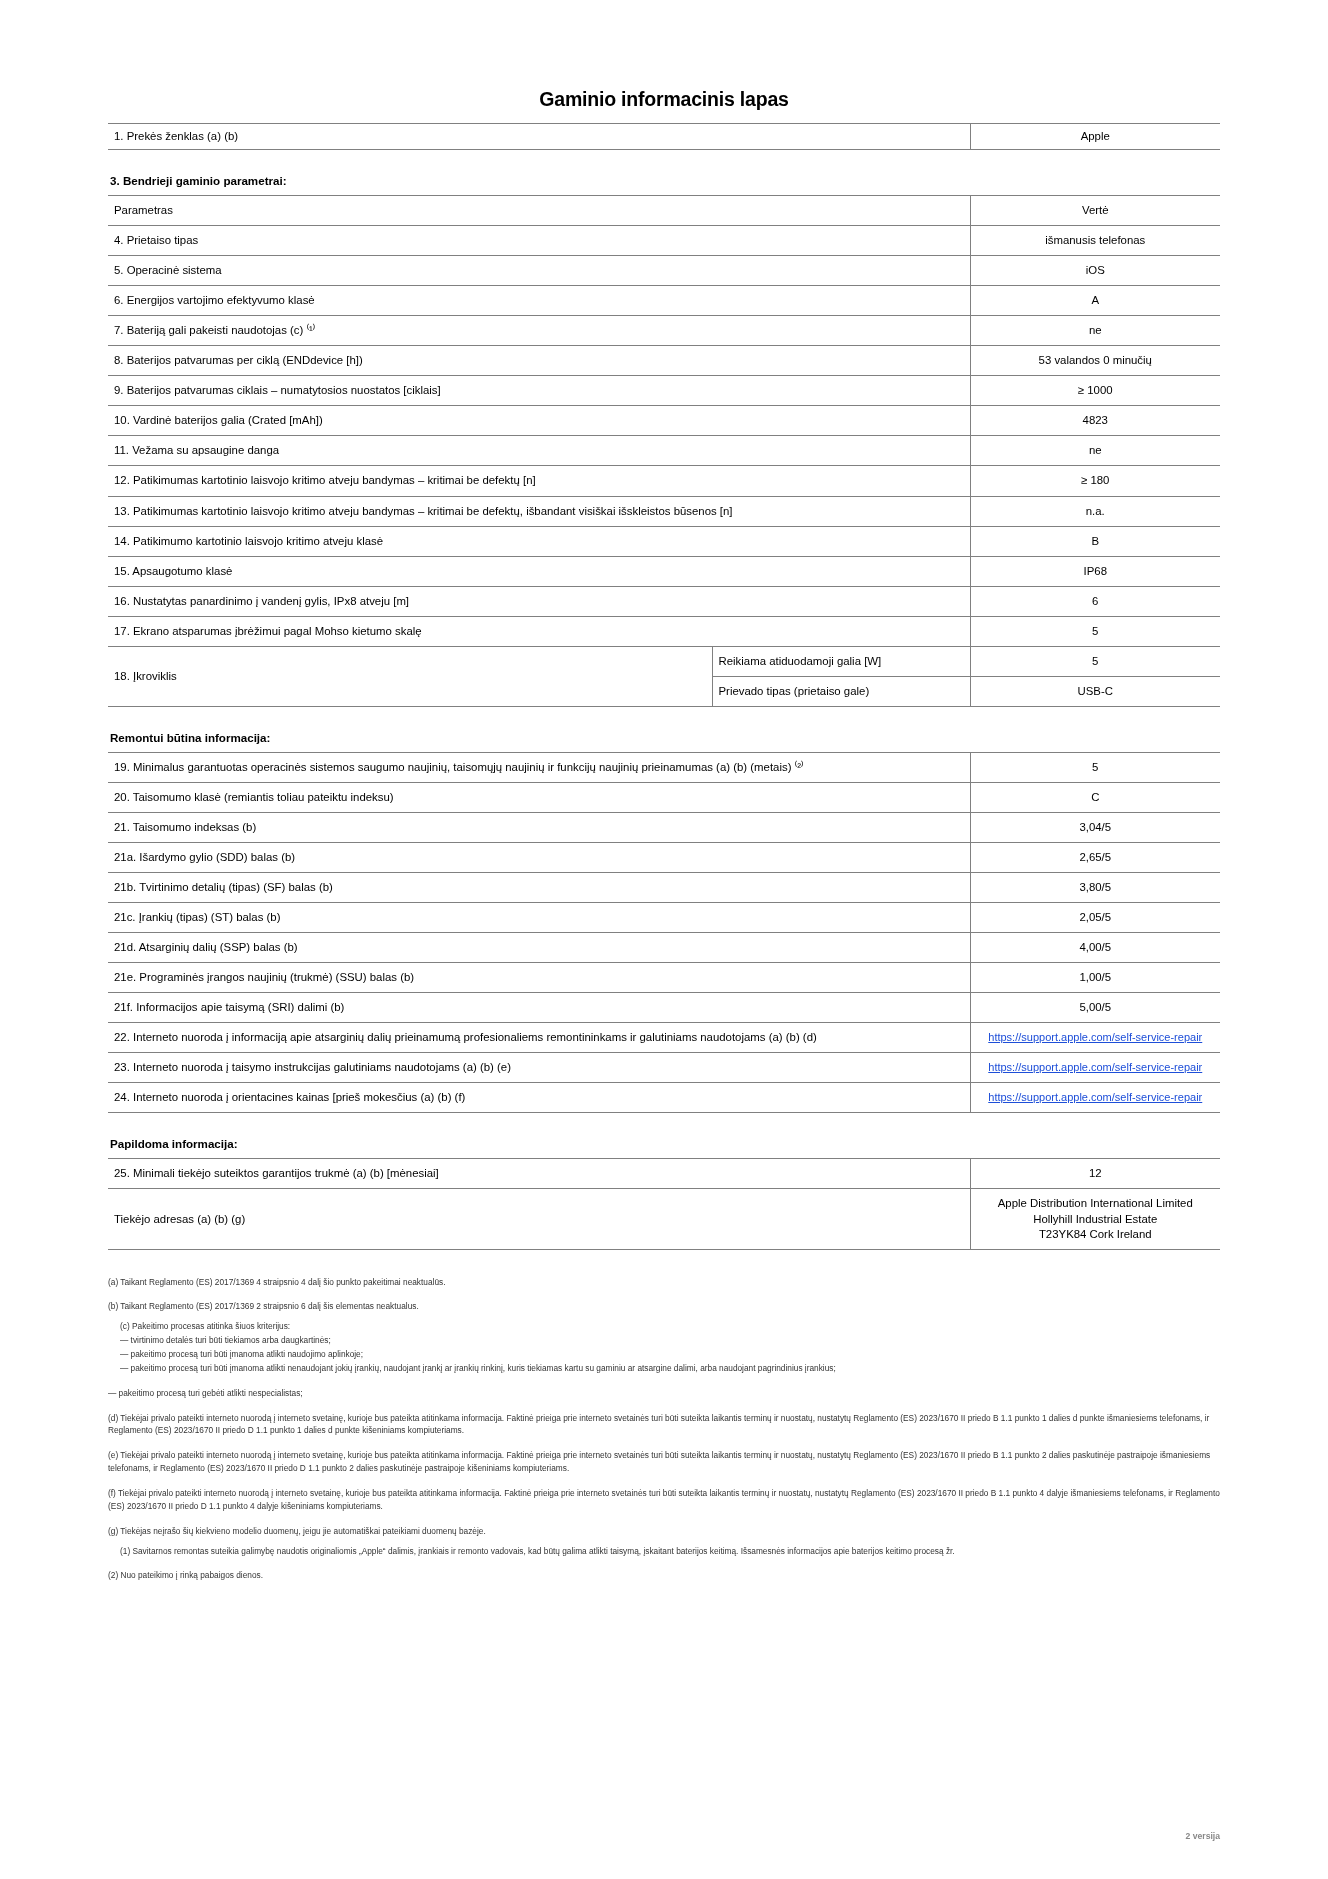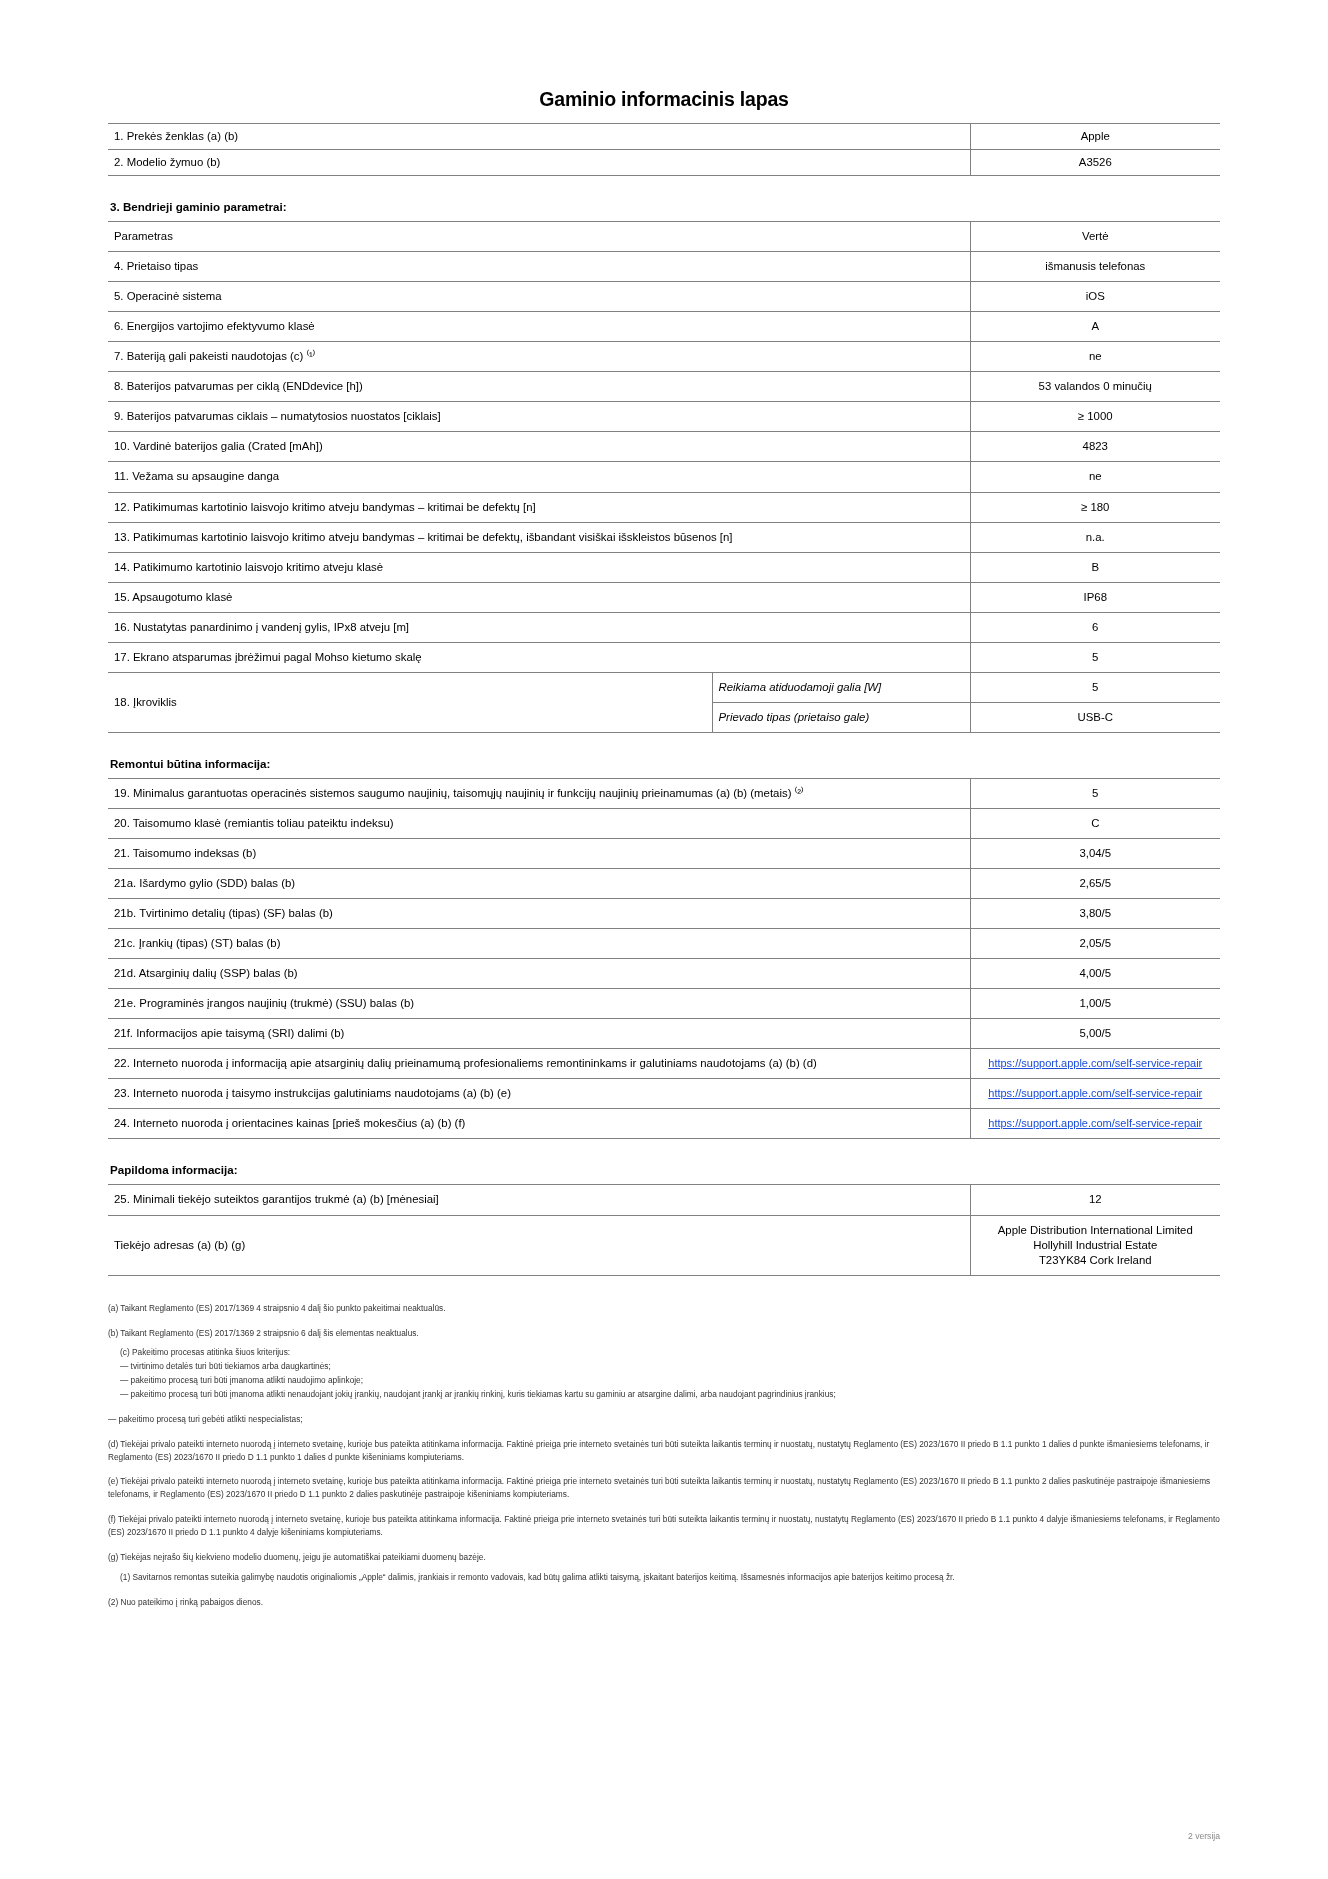--- a/index.html
+++ b/index.html
@@ -42,21 +42,20 @@
   .tbl .lbl {
     text-align: left;
   }
   .tbl .val {
     text-align: center;
     border-left: 1px solid #808080;
   }
   .tbl .sub {
     text-align: left;
     border-left: 1px solid #808080;
-    font-style: italic;
   }
   .col-a { width: 604px; }
   .col-b { width: 258px; }
   .col-c { width: 250px; }
   .section-head {
     font-size: 11.6px;
     font-weight: bold;
     margin: 24px 0 8px 2px;
   }
   a {
@@ -83,44 +82,41 @@
   .notes a {
     font-size: 8.3px;
     color: #1d4ed8;
   }
   .version {
     position: absolute;
     right: 108px;
     bottom: 38px;
     font-size: 8.6px;
     color: #888;
+    font-weight: bold;
   }
   .first-tbl td { padding: 5px 6px; }
 </style>
 </head>
 <body>
 
 <div class="page">
 
   <h1 class="doc-title">Gaminio informacinis lapas</h1>
 
   <table class="tbl first-tbl">
     <colgroup>
         <col class="col-a">
         <col class="col-b">
         <col class="col-c">
       </colgroup>
     <tbody>
       <tr>
         <td class="lbl" colspan="2">1. Prekės ženklas (a) (b)</td>
         <td class="val">Apple</td>
-      </tr>
-      <tr>
-        <td class="lbl" colspan="2">2. Modelio žymuo (b)</td>
-        <td class="val">A3526</td>
       </tr>
     </tbody>
   </table>
 
   <div class="section-head">3. Bendrieji gaminio parametrai:</div>
 
   <table class="tbl">
     <colgroup>
         <col class="col-a">
         <col class="col-b">

